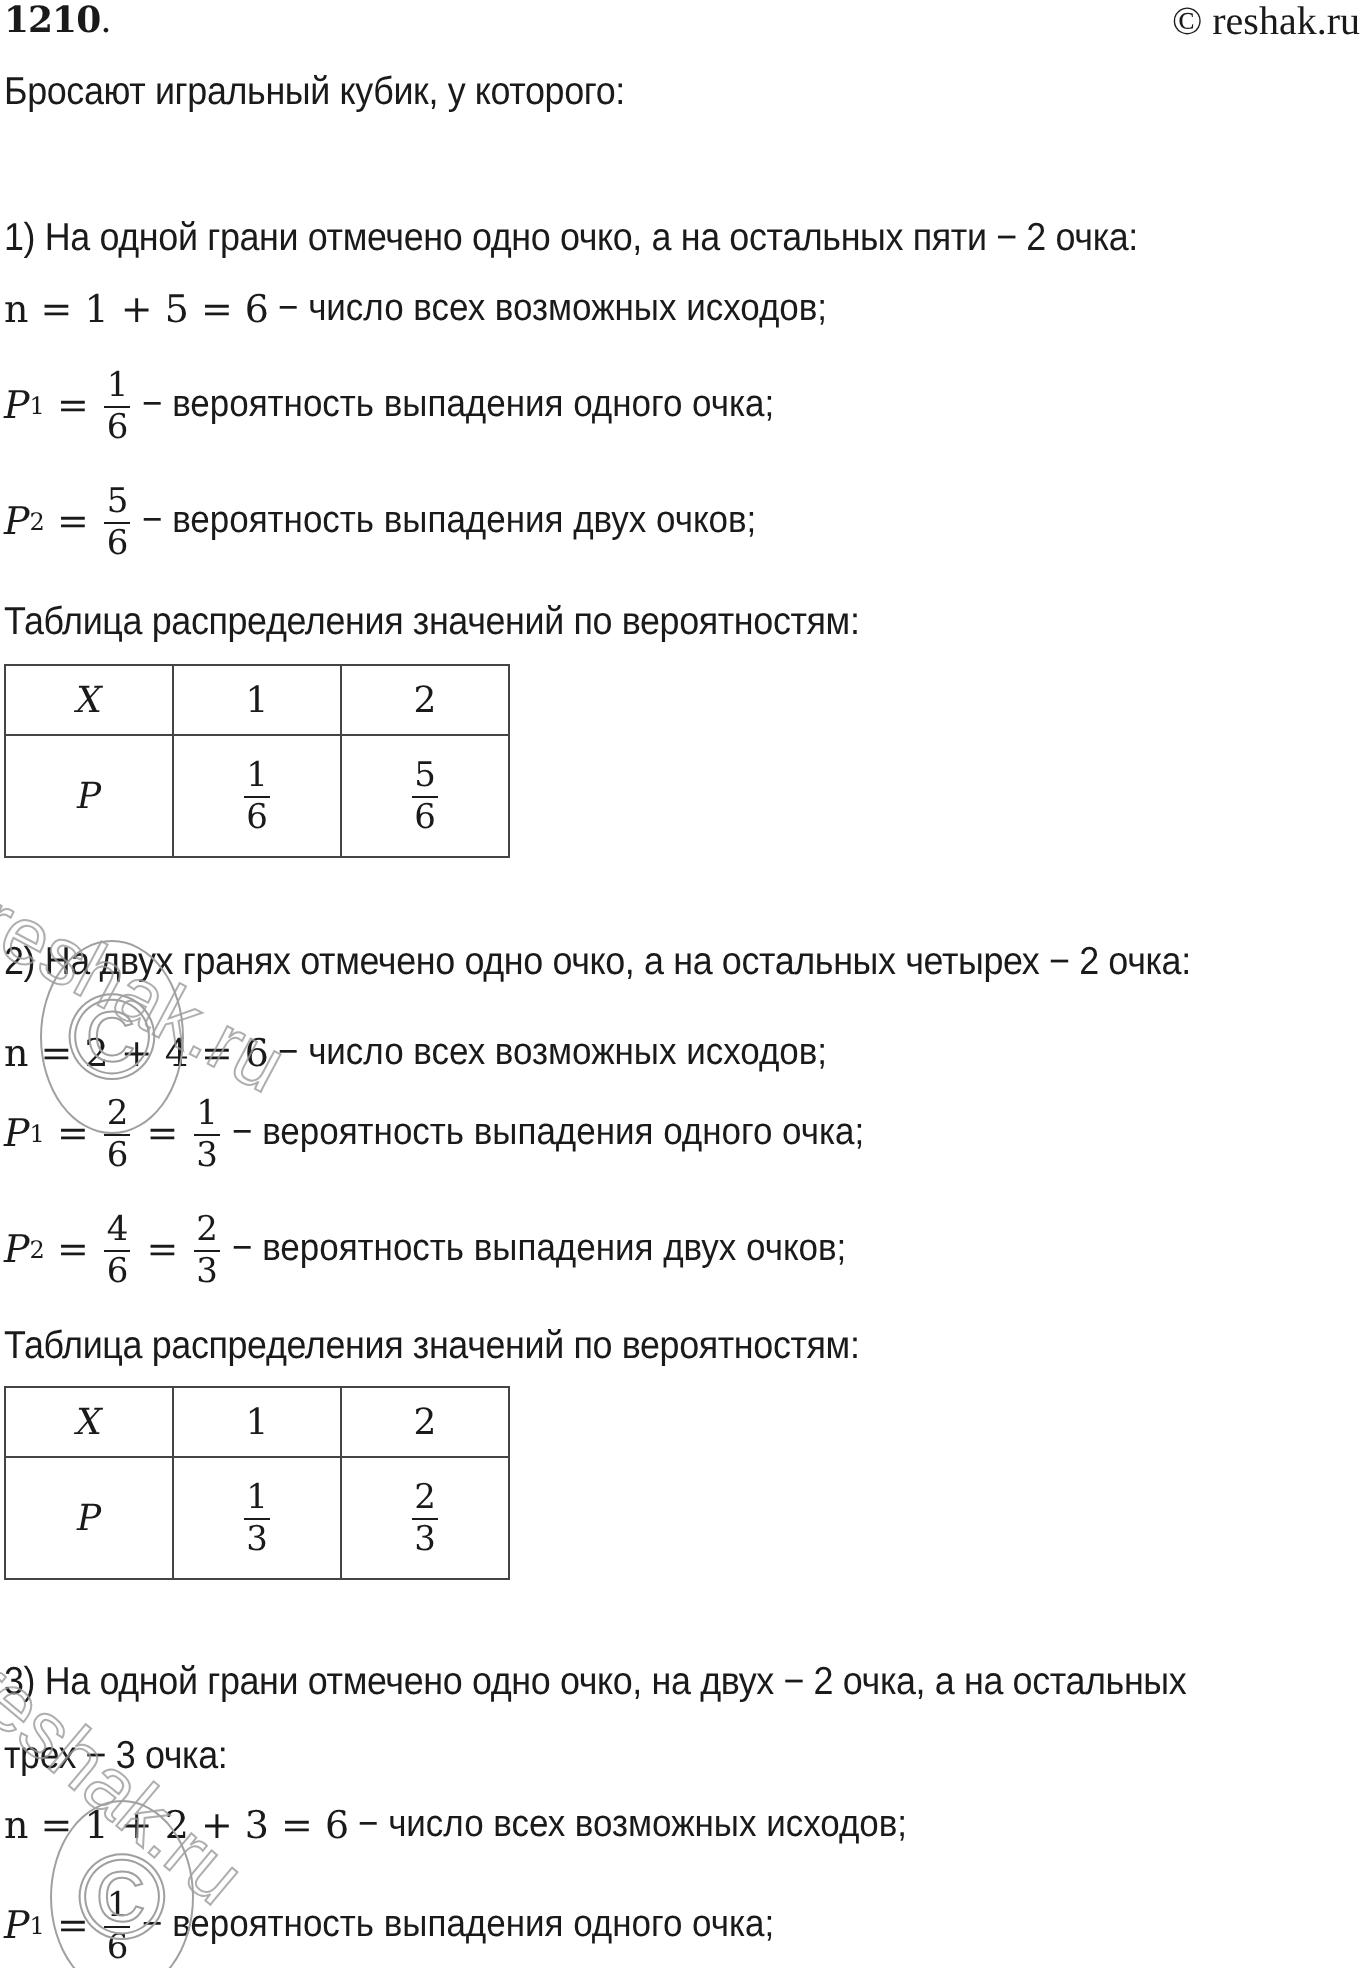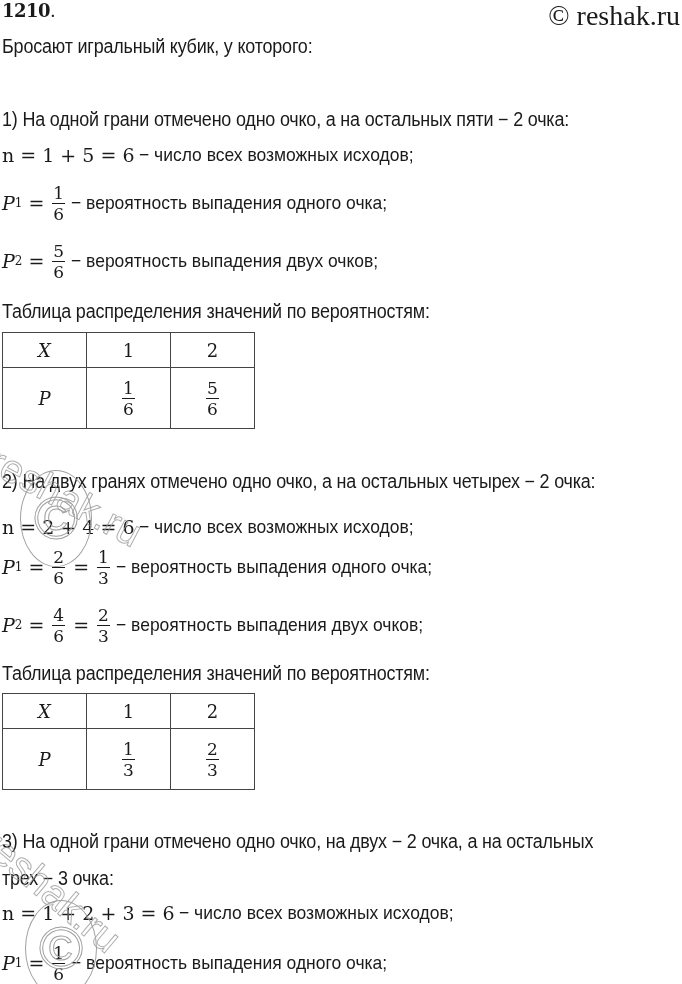--- a/index.html
+++ b/index.html
@@ -4,21 +4,21 @@
   <style>
     html, body { margin: 0; padding: 0; background: #ffffff; }
     body {
       width: 682px; height: 984px; position: relative; overflow: hidden;
       font-family: "Liberation Serif", "DejaVu Serif", serif;
       color: #1a1a1a;
     }
     .abs { position: absolute; white-space: nowrap; }
     .num-title { left: 2px; top: 0px; font-size: 18px; font-weight: bold; font-family: "DejaVu Serif", serif; letter-spacing: -0.5px; }
     .num-title .dot { font-weight: normal; }
-    .copyright { right: 2px; top: 0px; font-size: 28px; font-family: "Liberation Serif", serif; }
+    .copyright { right: 2px; top: 0px; font-size: 20px; font-family: "Liberation Serif", serif; }
     .line { left: 2px; font-size: 19.5px; font-family: "Liberation Sans", sans-serif; letter-spacing: -0.2px; transform: scaleX(0.92); transform-origin: left center; }
     .math { font-family: "DejaVu Serif", serif; font-style: normal; }
     .it { font-style: italic; font-family: "DejaVu Serif", serif; }
     .sub { font-size: 12px; vertical-align: -4px; font-family: "DejaVu Serif", serif; }
     .frac { display: inline-flex; flex-direction: column; align-items: center; vertical-align: middle; font-family: "DejaVu Serif", serif; font-size: 17px; line-height: 20px; margin: 0 2px; }
     .frac .n { padding: 0 1px; }
     .frac .d { border-top: 1.4px solid #1a1a1a; padding: 0 1px; }
     .formula { left: 2px; font-size: 19px; display: flex; align-items: center; height: 50px; }
     .formula .txt { font-family: "Liberation Sans", sans-serif; transform: scaleX(0.92); transform-origin: left center; display: inline-block; margin-left: 4px; }
     .formula .eq { margin: 0 6px; font-family: "DejaVu Serif", serif; }

